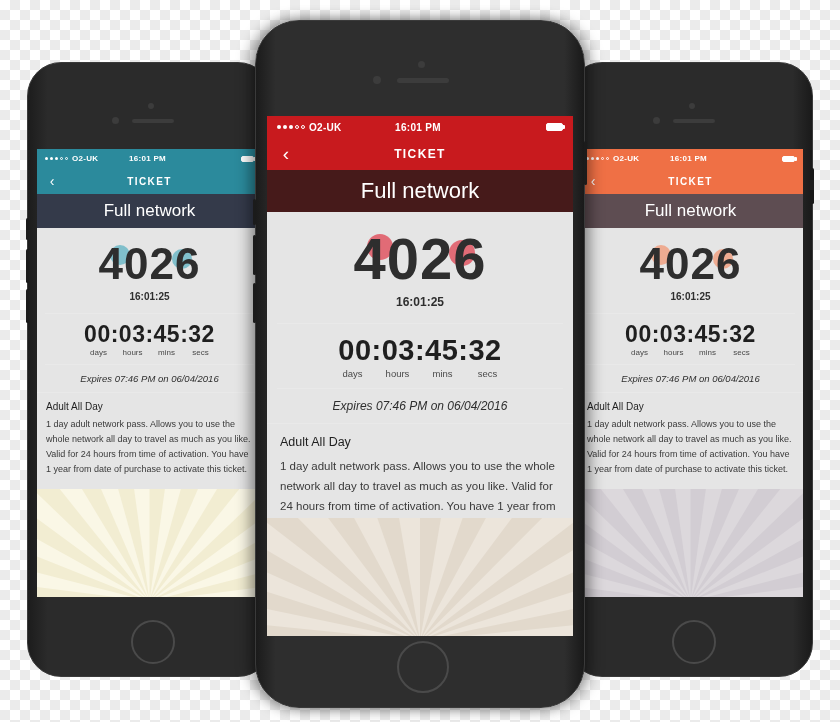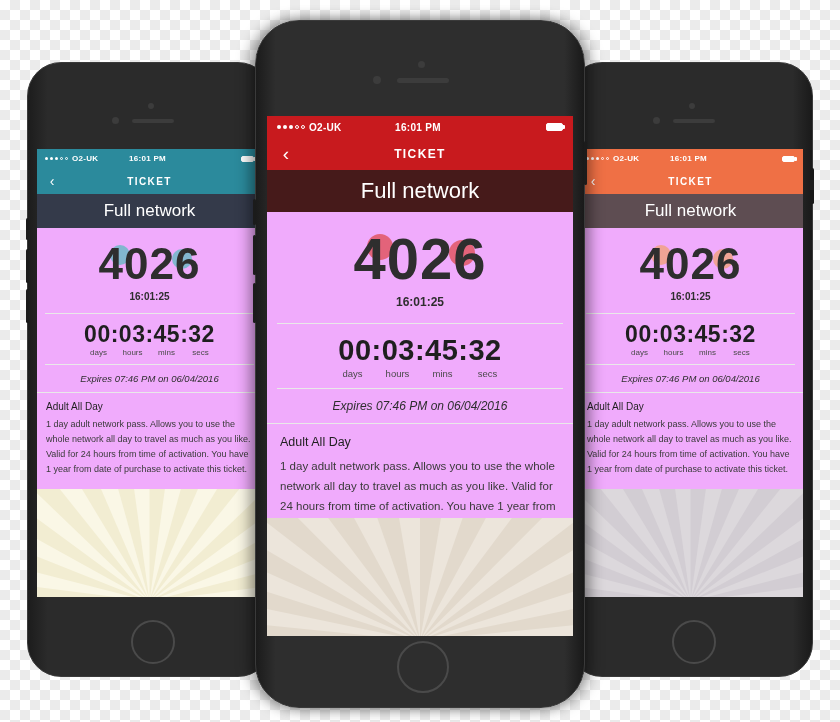--- a/index.html
+++ b/index.html
@@ -148,21 +148,21 @@
   }
 
   
   .namebar {
     text-align: center;
     color: #fff;
     font-weight: 300;
   }
 
   
-  .ticketcard { background: #f0abfc; }
+  .ticketcard { background: #e5e5e5; }
 
   .bignum {
     position: relative;
     text-align: center;
     font-weight: 600;
     color: #2e2e2e;
     letter-spacing: 1px;
     line-height: 1;
   }
   .blob {

